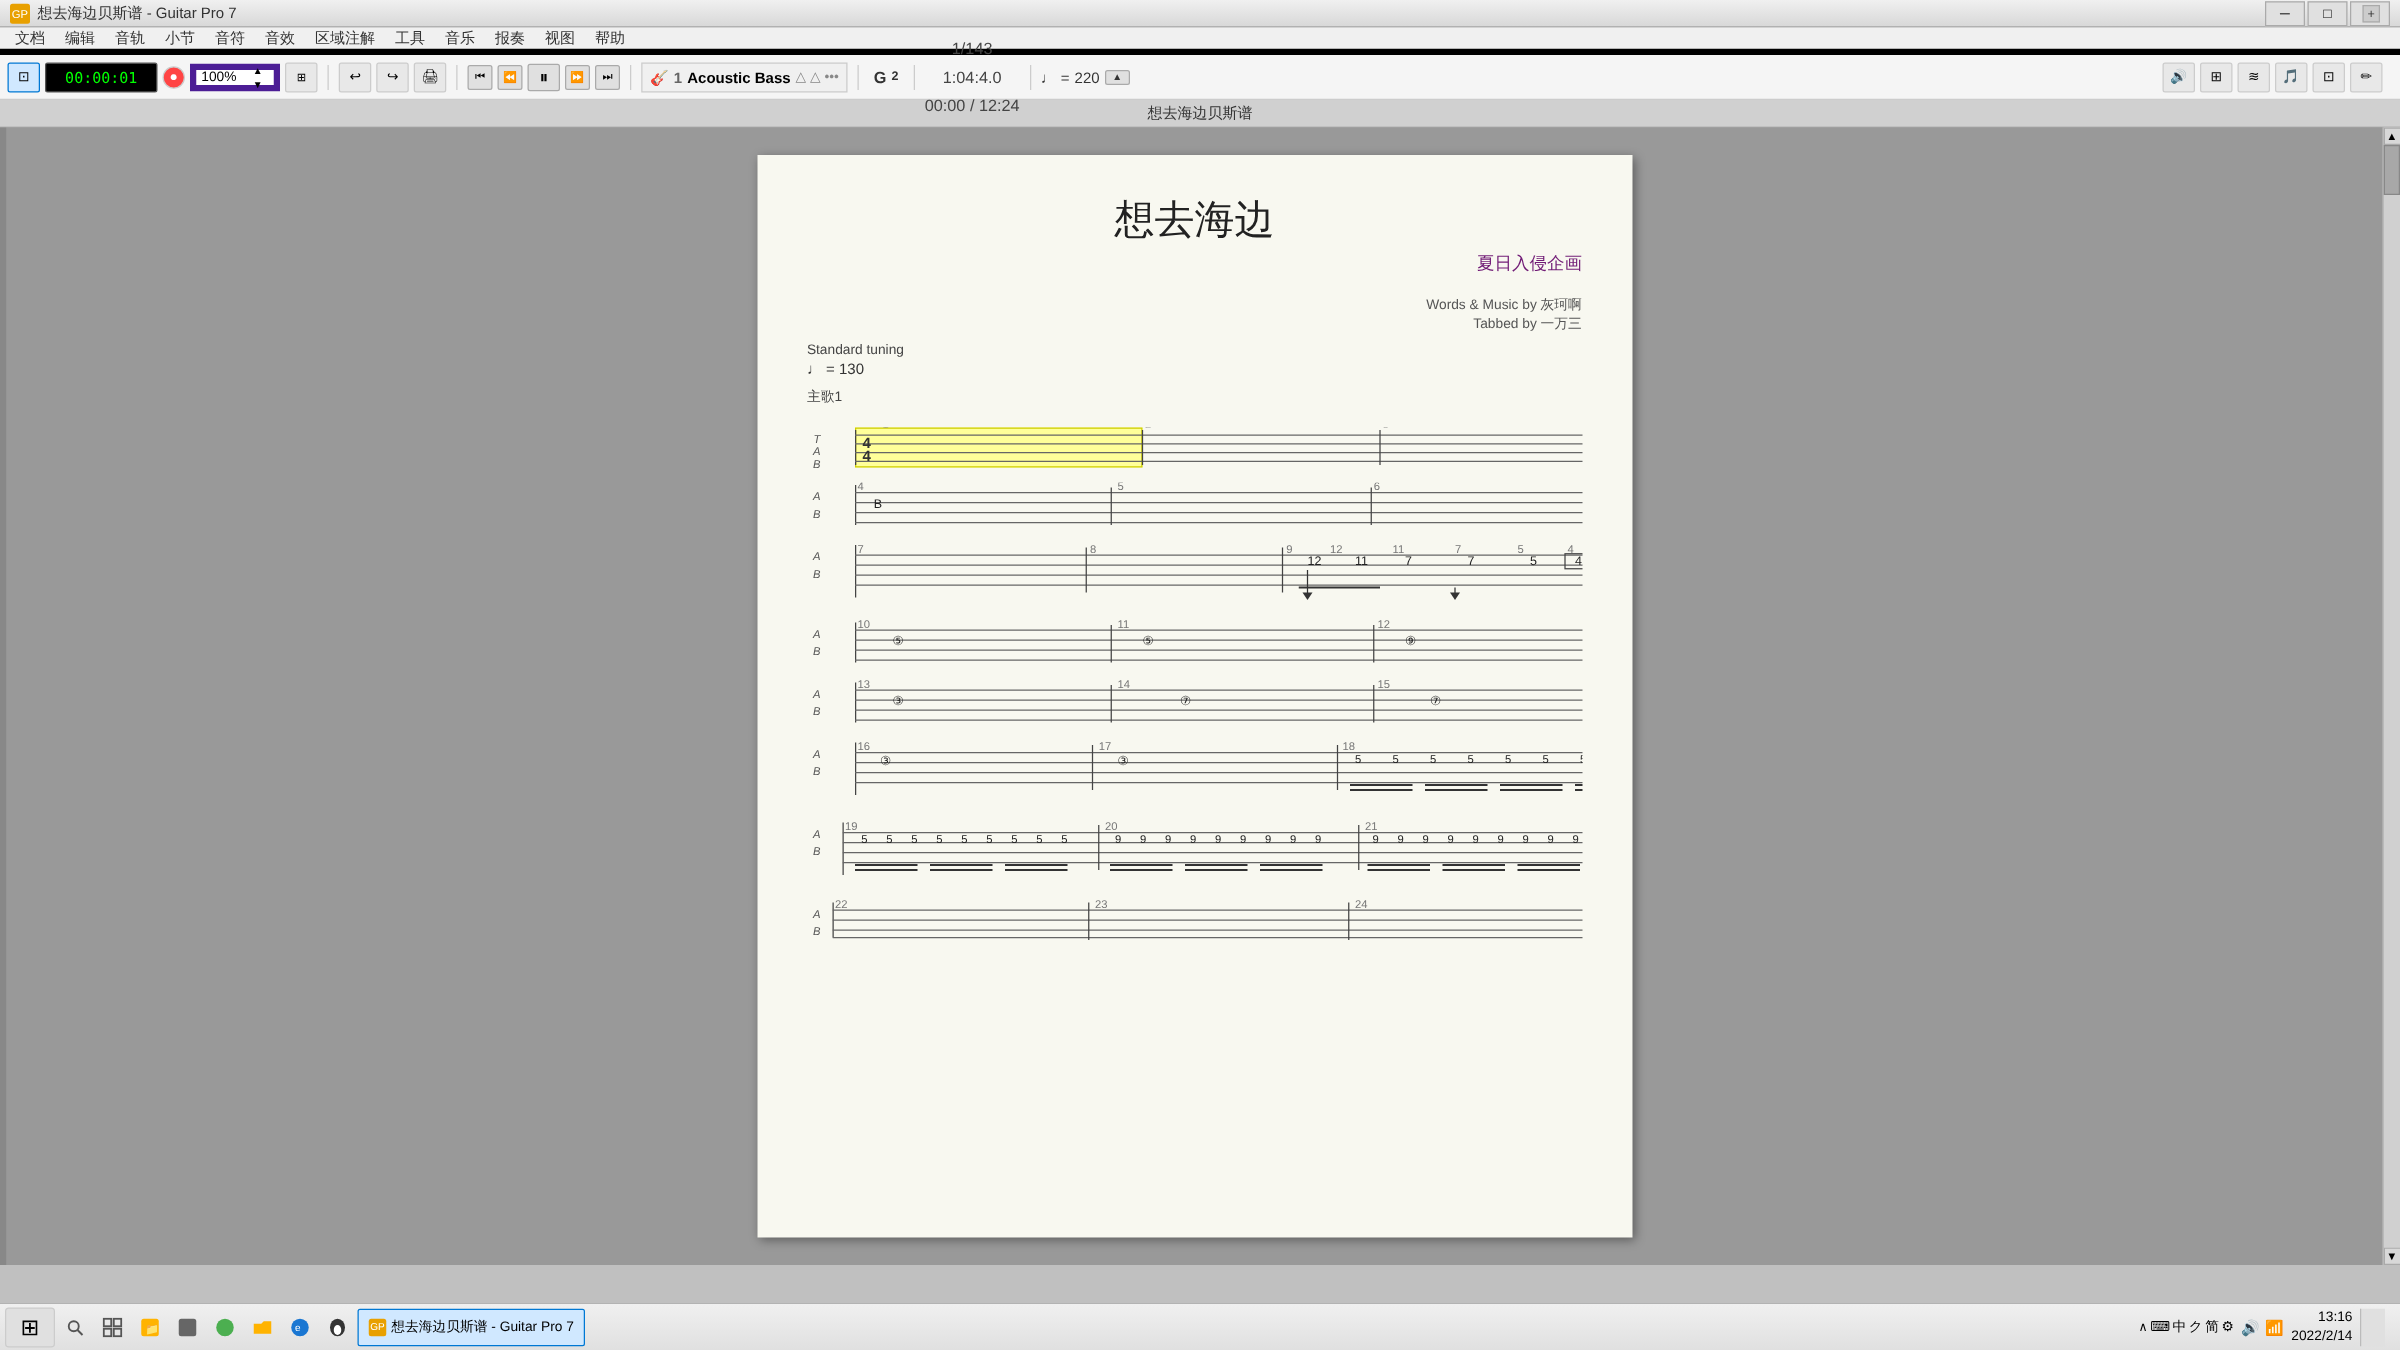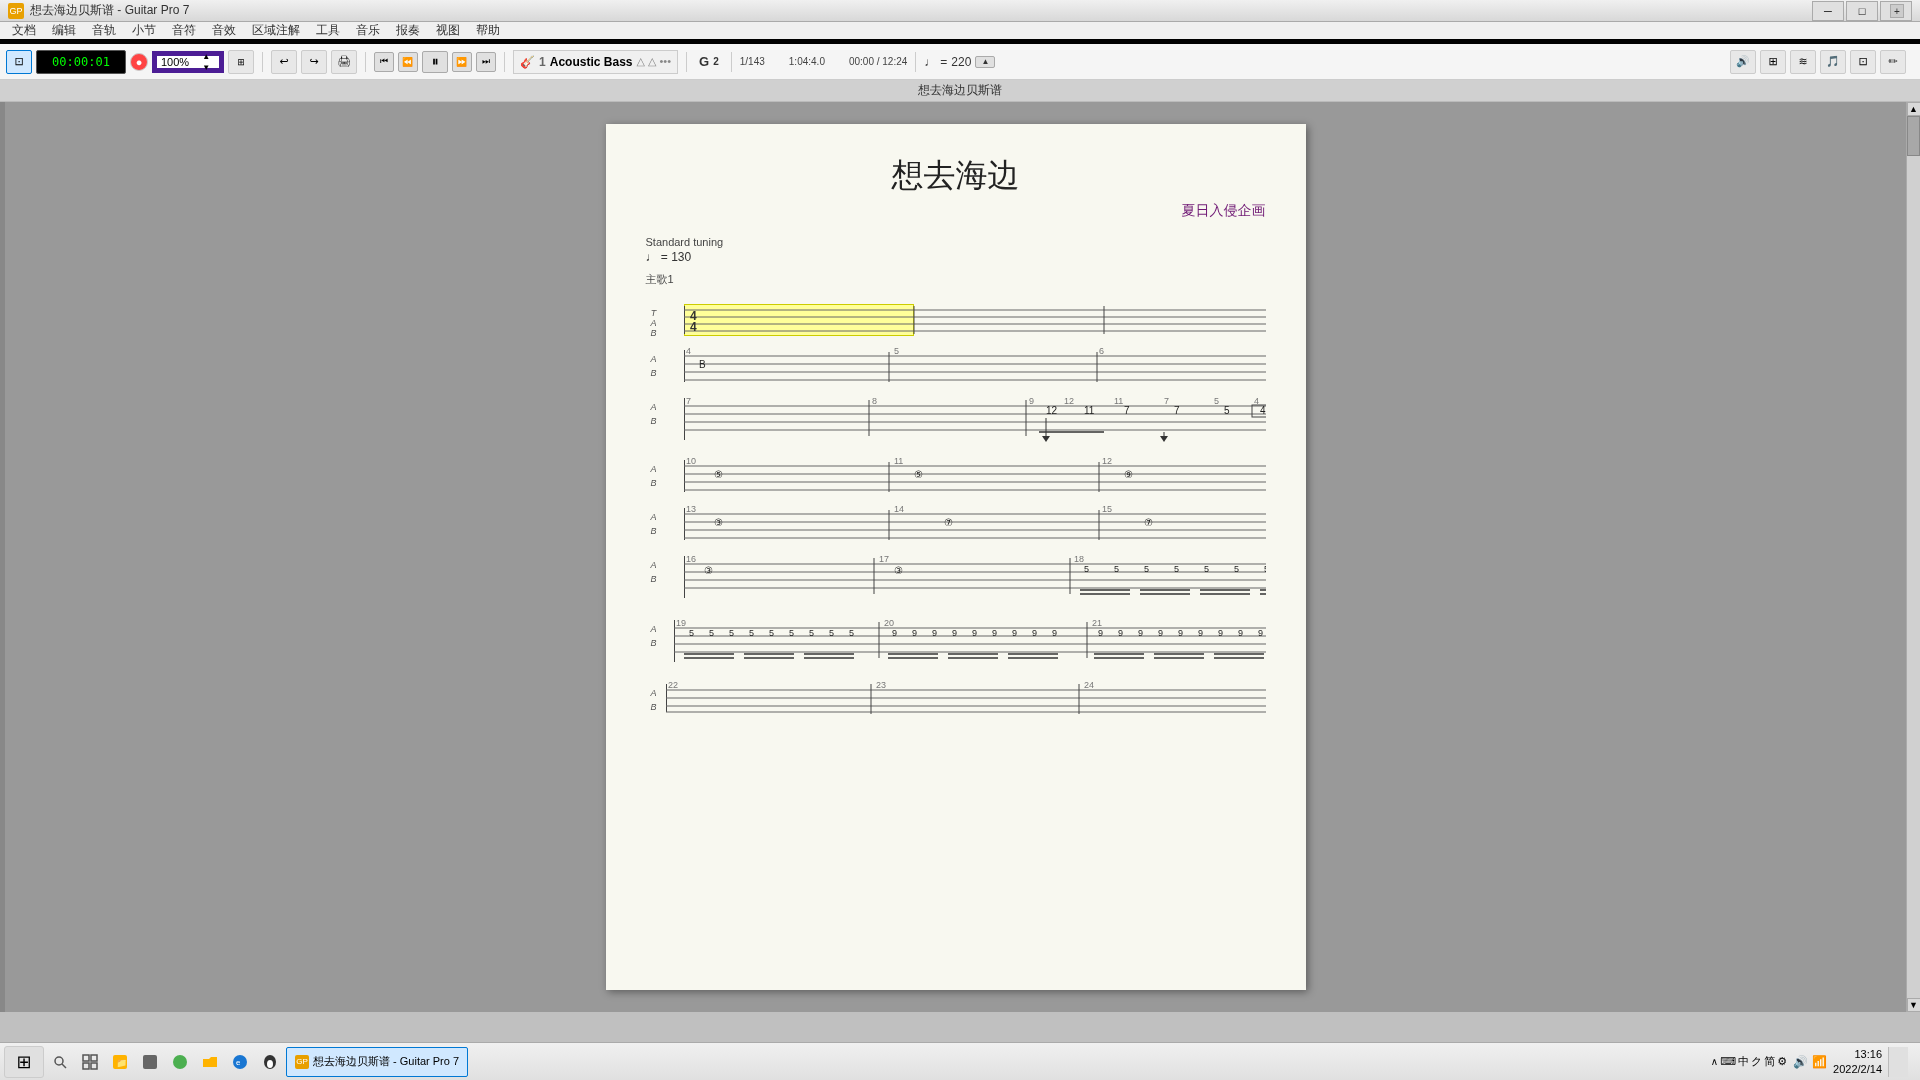--- a/index.html
+++ b/index.html
@@ -185,21 +185,21 @@
 
   <div class="toolbar-separator"></div>
 
   <div style="display:flex; align-items:center; gap:4px; font-size:13px; font-weight:bold; color:#333; padding:0 4px;">
     <span>G</span>
     <span style="font-size:10px;">2</span>
   </div>
 
   <div class="toolbar-separator"></div>
 
-  <div style="display:flex; align-items:center; gap:24px; font-size:10px; color:#444;">
+  <div style="display:flex; align-items:center; gap:8px; font-size:13px; color:#444;flex-direction:column;">
     <span>1/143</span>
     <span>1:04:4.0</span>
     <span>00:00 / 12:24</span>
   </div>
 
   <div class="toolbar-separator"></div>
 
   <div style="display:flex; align-items:center; gap:4px; font-size:12px; color:#333;">
     <span>♩</span>
     <span>=</span>
@@ -224,20 +224,24 @@
 
 <div id="main">
 
   <div style="width:5px; background:#888;"></div>
 
   <div id="score-container">
     <div id="score-page">
 
       <div class="score-title">想去海边</div>
       <div class="score-subtitle">夏日入侵企画</div>
+      <div class="score-credits">
+        <div>Words &amp; Music by 灰珂啊</div>
+        <div>Tabbed by 一万三</div>
+      </div>
 
       <div class="score-meta">Standard tuning</div>
       <div class="tempo-mark">
         <span>♩ = 130</span>
       </div>
 
       <div class="staff-section">
         <div class="section-label">主歌1</div>
         <div class="staff-wrapper">
 

